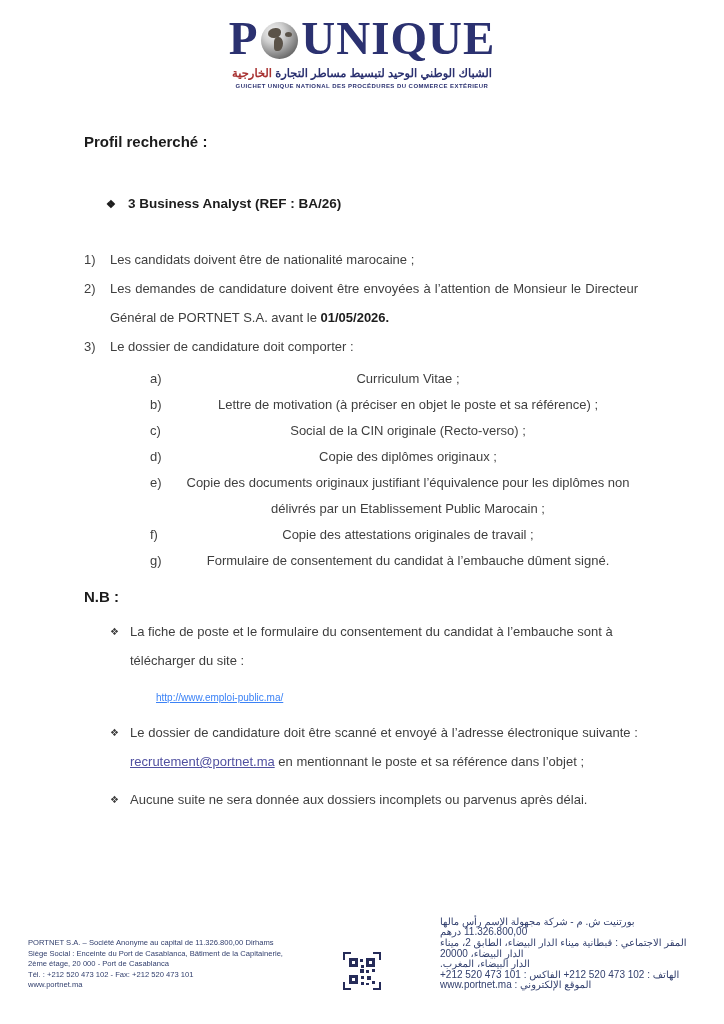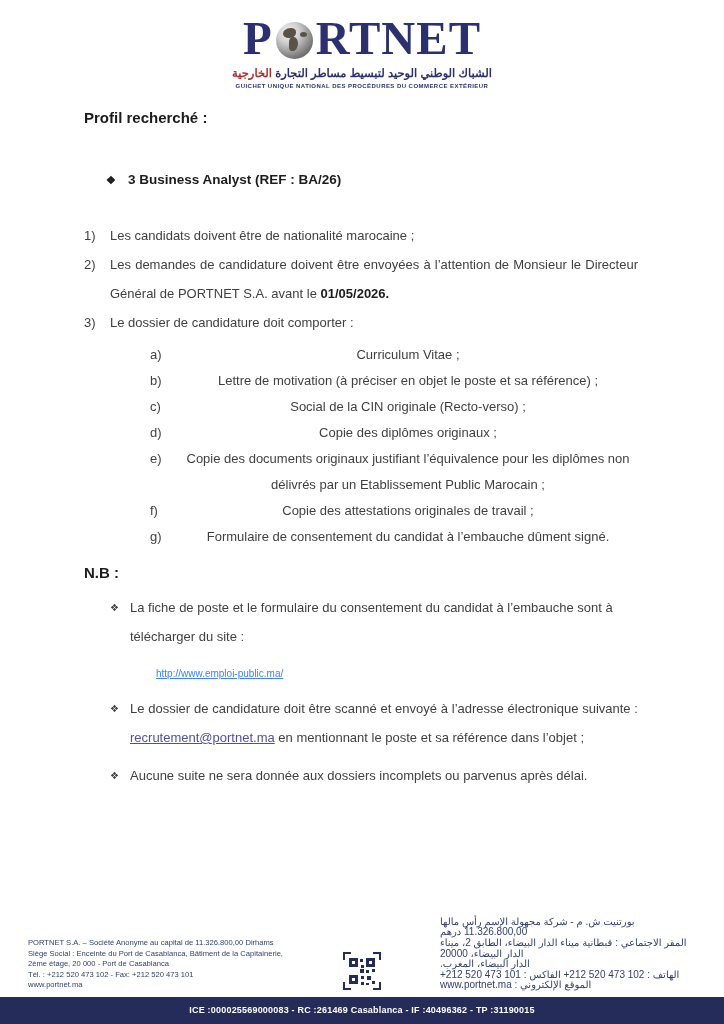--- a/index.html
+++ b/index.html
@@ -31,21 +31,21 @@
     line-height:14px; margin-top:4px;
   }
   .tagline-ar .red { color:#a83232; }
   .tagline-fr {
     font-size:6px; font-weight:700; color:#2b3170; letter-spacing:0.45px;
     margin-top:3px;
   }
   
   .doc-body { padding:0 86px 0 84px; }
   .doc-title {
-    margin-top:20px; font-size:15px; font-weight:700; color:#1c1c1c;
+    margin-top:44px; font-size:15px; font-weight:700; color:#1c1c1c;
   }
   .position-line {
     margin-top:46px; margin-left:22px; font-size:13.5px; font-weight:700;
     color:#1c1c1c; display:flex; gap:12px; align-items:baseline;
   }
   .position-line .diamond { font-size:11px; }
   .num-list { margin-top:34px; font-size:13px; }
   .num-item { display:flex; line-height:29px; }
   .num-item .num { flex:0 0 26px; }
   .num-item .txt { flex:1; }
@@ -90,21 +90,21 @@
 <div class="page">
 
   <div class="logo">
     <div class="wordmark">
       <span>P</span>
       <span class="globe">
         <span class="landmass l1"></span>
         <span class="landmass l2"></span>
         <span class="landmass l3"></span>
       </span>
-      <span>RTNET</span>
+      <span>UNIQUE</span>
     </div>
     <div class="tagline-ar">
       <span>الشباك الوطني الوحيد لتبسيط مساطر التجارة</span>
       <span class="red">الخارجية</span>
     </div>
     <div class="tagline-fr">GUICHET UNIQUE NATIONAL DES PROCÉDURES DU COMMERCE EXTÉRIEUR</div>
   </div>
 
   <div class="doc-body">
 
@@ -221,15 +221,14 @@
   </div>
 
   <div class="footer-right">
     <div>بورتنيت ش. م - شركة مجهولة الإسم رأس مالها 11.326.800,00 درهم</div>
     <div>المقر الاجتماعي : قبطانية ميناء الدار البيضاء، الطابق 2، ميناء الدار البيضاء، 20000</div>
     <div>الدار البيضاء، المغرب.</div>
     <div>الهاتف : 102 473 520 212+    الفاكس : 101 473 520 212+</div>
     <div>الموقع الإلكتروني : www.portnet.ma</div>
   </div>
 
-  <div class="legal-bar">ICE :000025569000083 - RC :261469 Casablanca - IF :40496362 - TP :31190015</div>
 
 </div>
 
 </body></html>

